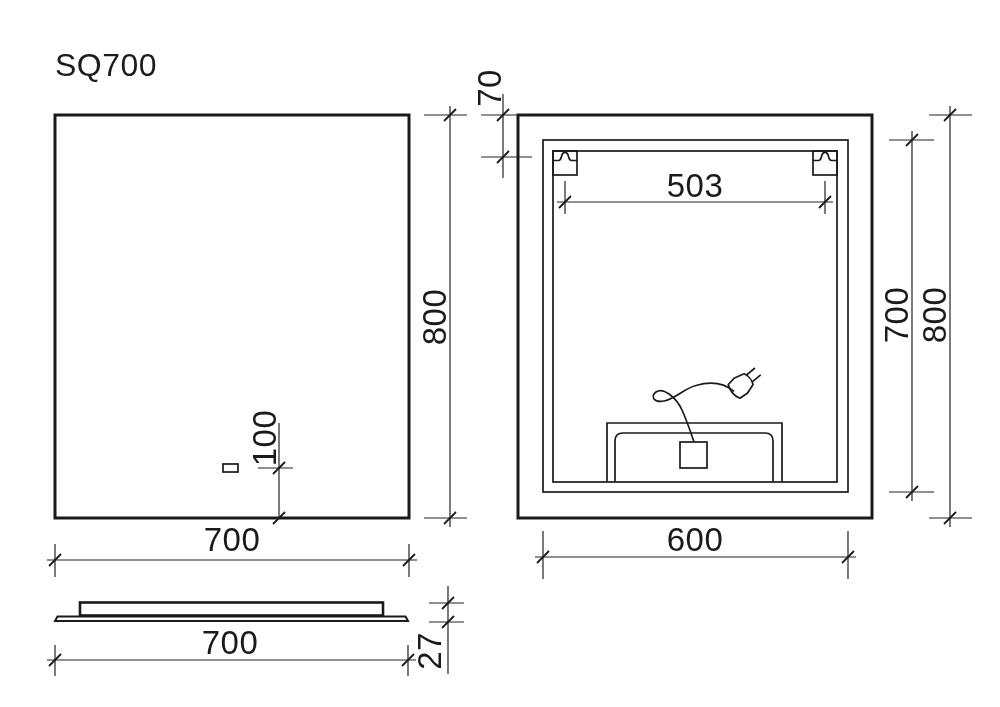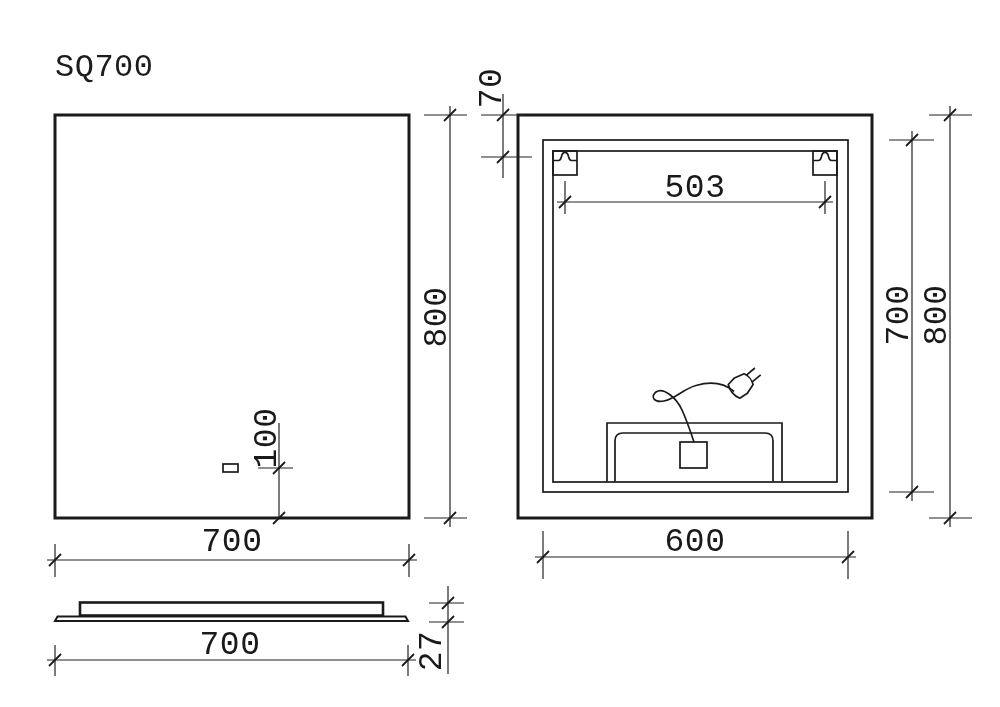--- a/index.html
+++ b/index.html
@@ -1,20 +1,20 @@
 <!DOCTYPE html>
 <html><head>
 <meta charset="utf-8">
 <style>
   html,body{margin:0;padding:0;background:#fff;}
   .sheet{
     position:relative;
     width:1000px;height:707px;
     background:#ffffff;
-    font-family:Liberation Mono, monospace;
+    font-family:Liberation Sans, sans-serif;
     overflow:hidden;
   }
   svg{display:block;}
   .bold-line{stroke:#1a1a1a;stroke-width:3;fill:none;}
   .mid-line{stroke:#1a1a1a;stroke-width:1.7;fill:none;}
   .dim-line{stroke:#222;stroke-width:1.2;fill:none;}
   .tick{stroke:#1a1a1a;stroke-width:1.8;fill:none;}
   .dim-text{font-size:33px;fill:#1a1a1a;letter-spacing:0.5px;}
   .title-text{font-size:32px;fill:#1c1c1c;letter-spacing:0.5px;}
 </style>

